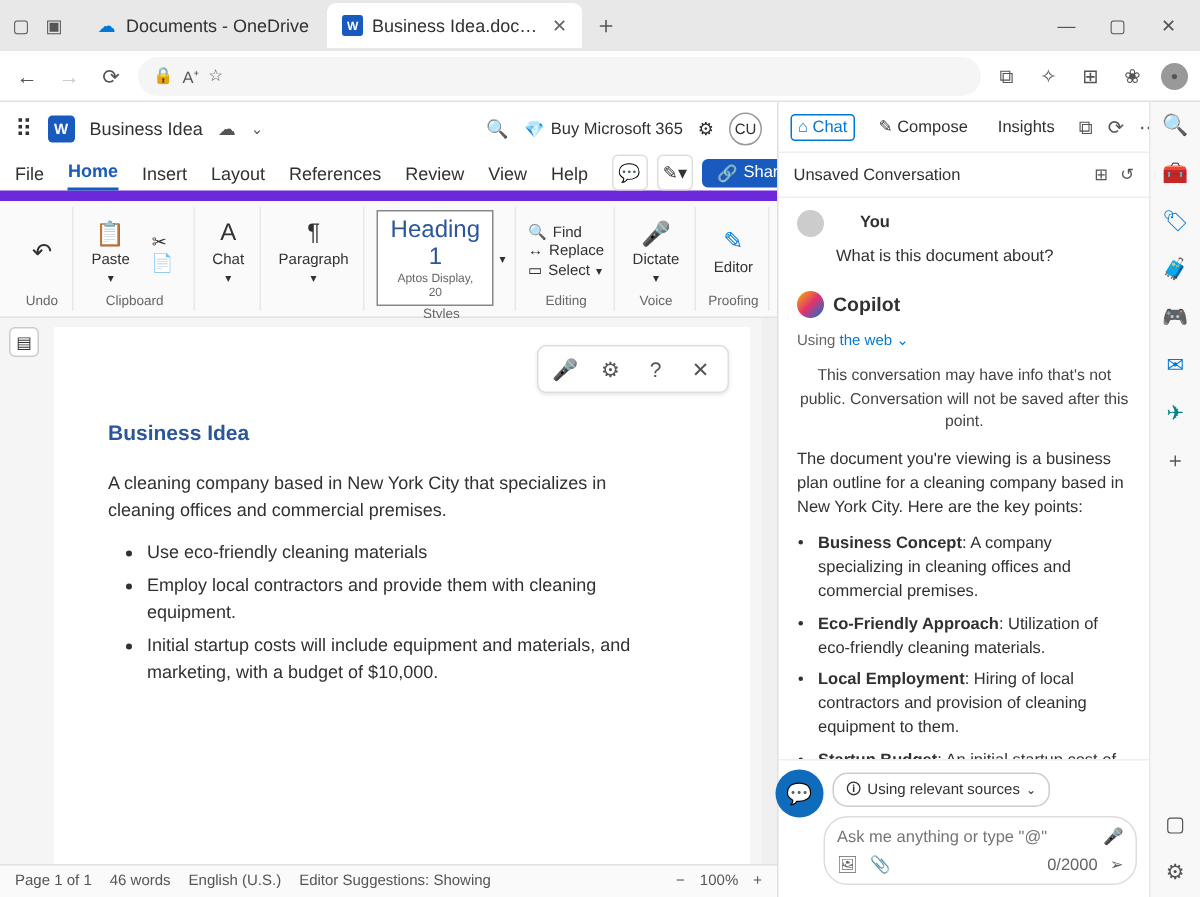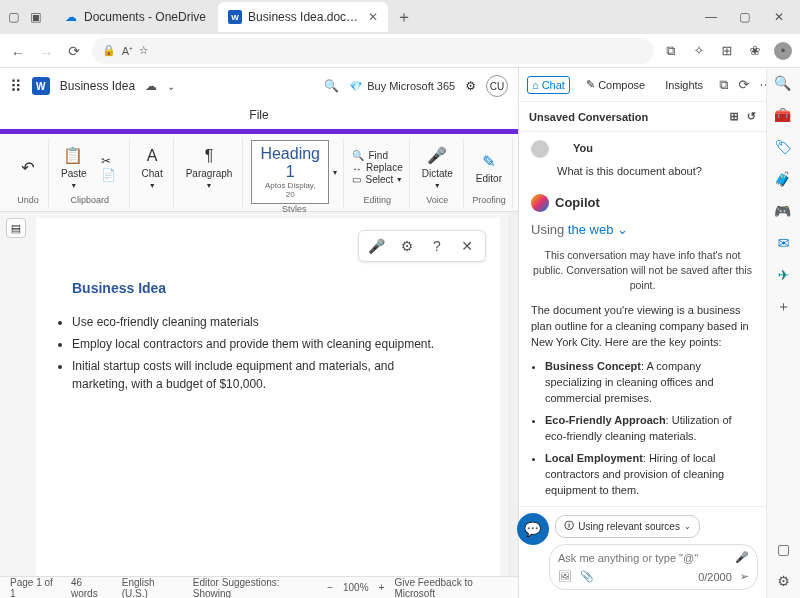--- a/index.html
+++ b/index.html
@@ -41,21 +41,21 @@
 .word-header { height: 36px; display: flex; align-items: center; padding: 0 10px; gap: 10px; font-size: 12px; }
 .word-header .waffle { font-size: 16px; }
 .word-header .doc-icon { width: 18px; height: 18px; background: #185abd; border-radius: 3px; display: flex; align-items: center; justify-content: center; color: #fff; font-size: 10px; font-weight: bold; }
 .word-header .doc-name { font-weight: 400; }
 .word-header .cloud { color: #555; }
 .word-header .chevron { color: #555; font-size: 10px; }
 .word-header-right { margin-left: auto; display: flex; align-items: center; gap: 10px; }
 .word-header-right .buy { font-size: 11px; display: flex; align-items: center; gap: 4px; }
 .word-header-right .user-badge { width: 22px; height: 22px; border-radius: 50%; border: 1px solid #999; display: flex; align-items: center; justify-content: center; font-size: 10px; }
 
-.word-tabs { height: 30px; display: flex; align-items: center; padding: 0 10px; gap: 16px; font-size: 12px; border-bottom: 5px solid #6d28d9; flex-direction: column; }
+.word-tabs { height: 30px; display: flex; align-items: flex-end; padding: 0 10px; gap: 16px; font-size: 12px; border-bottom: 7px solid #6d28d9; }
 .word-tabs .tab-item { padding: 4px 0; cursor: pointer; }
 .word-tabs .tab-item.active { border-bottom: 2px solid #185abd; color: #185abd; font-weight: 600; }
 .word-tabs-right { margin-left: auto; display: flex; gap: 6px; align-items: center; }
 .word-tabs-right .icon-btn { width: 24px; height: 24px; display: flex; align-items: center; justify-content: center; border: 1px solid #ddd; border-radius: 4px; font-size: 12px; }
 .share-btn { background: #185abd; color: #fff; padding: 3px 10px; border-radius: 4px; display: flex; align-items: center; gap: 4px; font-size: 11px; }
 
 
 .ribbon { height: 78px; display: flex; padding: 4px 8px; gap: 2px; border-bottom: 1px solid #e0e0e0; background: #fafafa; }
 .ribbon-group { display: flex; flex-direction: column; align-items: center; border-right: 1px solid #e8e8e8; padding: 2px 6px; }
 .ribbon-group-content { flex: 1; display: flex; align-items: center; gap: 4px; }
@@ -68,47 +68,47 @@
 .styles-box .sub { font-size: 8px; color: #666; }
 .editing-list { display: flex; flex-direction: column; gap: 1px; font-size: 10px; }
 .editing-list div { display: flex; align-items: center; gap: 4px; }
 
 
 .doc-canvas { flex: 1; background: #f5f5f5; position: relative; overflow: hidden; display: flex; }
 .doc-margin-btn { width: 20px; height: 20px; border: 1px solid #ccc; border-radius: 4px; background: #fff; margin: 6px; display: flex; align-items: center; justify-content: center; font-size: 11px; }
 .doc-page { flex: 1; background: #fff; margin: 6px 8px 0 4px; padding: 60px 50px 20px 36px; font-size: 12px; line-height: 1.5; color: #323130; position: relative; }
 .doc-page h1 { color: #2b579a; font-size: 14px; font-weight: 600; margin-bottom: 14px; }
 .doc-page p { margin-bottom: 10px; }
-.doc-page ul { }
+.doc-page ul { margin-left: 26px; }
 .doc-page li { margin-bottom: 4px; list-style: disc; }
 .floating-toolbar { position: absolute; top: 12px; right: 14px; display: flex; gap: 10px; background: #fff; border: 1px solid #ddd; border-radius: 6px; padding: 5px 8px; box-shadow: 0 1px 3px rgba(0,0,0,0.1); }
 .floating-toolbar span { width: 20px; height: 20px; display: flex; align-items: center; justify-content: center; color: #555; font-size: 14px; }
 .scroll-track { width: 10px; background: #f0f0f0; }
 
 
 .status-bar { height: 22px; display: flex; align-items: center; padding: 0 10px; gap: 12px; font-size: 10px; color: #555; border-top: 1px solid #e0e0e0; background: #fafafa; }
 .status-bar .right { margin-left: auto; display: flex; align-items: center; gap: 10px; }
 
 
 .copilot-tabs { height: 34px; display: flex; align-items: center; padding: 0 8px; gap: 12px; border-bottom: 1px solid #eee; font-size: 11px; }
 .copilot-tabs .ct { display: flex; align-items: center; gap: 3px; padding: 2px 4px; cursor: pointer; }
 .copilot-tabs .ct.active { color: #0078d4; border: 1px solid #0078d4; border-radius: 3px; }
 .copilot-tabs .ct-right { margin-left: auto; display: flex; gap: 10px; color: #555; }
 .copilot-tabs .ct-right span { font-size: 13px; }
-.copilot-title-row { height: 30px; display: flex; align-items: center; justify-content: space-between; padding: 0 10px; font-size: 11px; border-bottom: 1px solid #eee; font-weight: bold; }
+.copilot-title-row { height: 30px; display: flex; align-items: center; justify-content: space-between; padding: 0 10px; font-size: 11px; border-bottom: 1px solid #eee; }
 .copilot-title-row .tr-icons { display: flex; gap: 8px; color: #555; }
 .copilot-body { flex: 1; overflow-y: auto; padding: 8px 12px; font-size: 11px; line-height: 1.45; }
 .copilot-body .you-row { display: flex; gap: 24px; align-items: center; margin-bottom: 6px; }
 .copilot-body .you-row .ava { width: 18px; height: 18px; border-radius: 50%; background: #ccc; }
 .copilot-body .you-row .you-label { font-weight: 600; }
 .copilot-body .you-msg { margin-left: 26px; margin-bottom: 14px; }
 .copilot-brand { display: flex; align-items: center; gap: 6px; margin-bottom: 8px; }
 .copilot-brand .logo { width: 18px; height: 18px; border-radius: 50%; background: linear-gradient(135deg, #f7b500, #e0336f, #0078d4); }
 .copilot-brand .name { font-weight: 600; font-size: 13px; }
-.using-row { font-size: 13px; color: #666; margin-bottom: 8px; }
+.using-row { font-size: 10px; color: #666; margin-bottom: 8px; }
 .using-row a { color: #0078d4; text-decoration: none; }
 .info-text { text-align: center; color: #444; margin-bottom: 10px; font-size: 10.5px; }
 .answer-text { margin-bottom: 8px; }
 .answer-list { margin-left: 14px; margin-bottom: 8px; }
 .answer-list li { list-style: disc; margin-bottom: 6px; }
 .copilot-input-area { border-top: 1px solid #eee; padding: 8px; position: relative; }
 .bubble-btn { position: absolute; left: -2px; top: 6px; width: 32px; height: 32px; border-radius: 50%; background: #0f6cbd; display: flex; align-items: center; justify-content: center; color: #fff; font-size: 14px; }
 .sources-pill { border: 1px solid #ccc; border-radius: 10px; padding: 2px 8px; font-size: 10px; display: inline-flex; align-items: center; gap: 4px; margin-bottom: 6px; margin-left: 28px; }
 .input-box { border: 1px solid #ddd; border-radius: 16px; padding: 6px 8px; margin-left: 22px; }
 .input-box .input-row { display: flex; align-items: center; gap: 6px; font-size: 11px; color: #888; }
@@ -308,39 +308,39 @@
         <div class="doc-margin-btn">▤</div>
       </div>
       <div class="doc-page">
         <div class="floating-toolbar">
           <span style="color:#0078d4">🎤</span>
           <span>⚙</span>
           <span>?</span>
           <span>✕</span>
         </div>
         <h1>Business Idea</h1>
+        <p>A cleaning company based in New York City that specializes in cleaning offices and commercial premises.</p>
         <ul>
           <li>Use eco-friendly cleaning materials</li>
           <li>Employ local contractors and provide them with cleaning equipment.</li>
           <li>Initial startup costs will include equipment and materials, and marketing, with a budget of $10,000.</li>
         </ul>
       </div>
       <div class="scroll-track"></div>
     </div>
 
     <div class="status-bar">
       <span>Page 1 of 1</span>
       <span>46 words</span>
       <span>English (U.S.)</span>
       <span>Editor Suggestions: Showing</span>
       <div class="right">
         <span>−</span>
         <span>100%</span>
         <span>+</span>
-        <span>Give Feedback to Microsoft</span>
       </div>
     </div>
   </div>
 
   <div class="sidebar-pane">
     <div class="copilot-tabs">
       <span class="ct active">
           <span>⌂</span>
           <span>Chat</span>
         </span>

